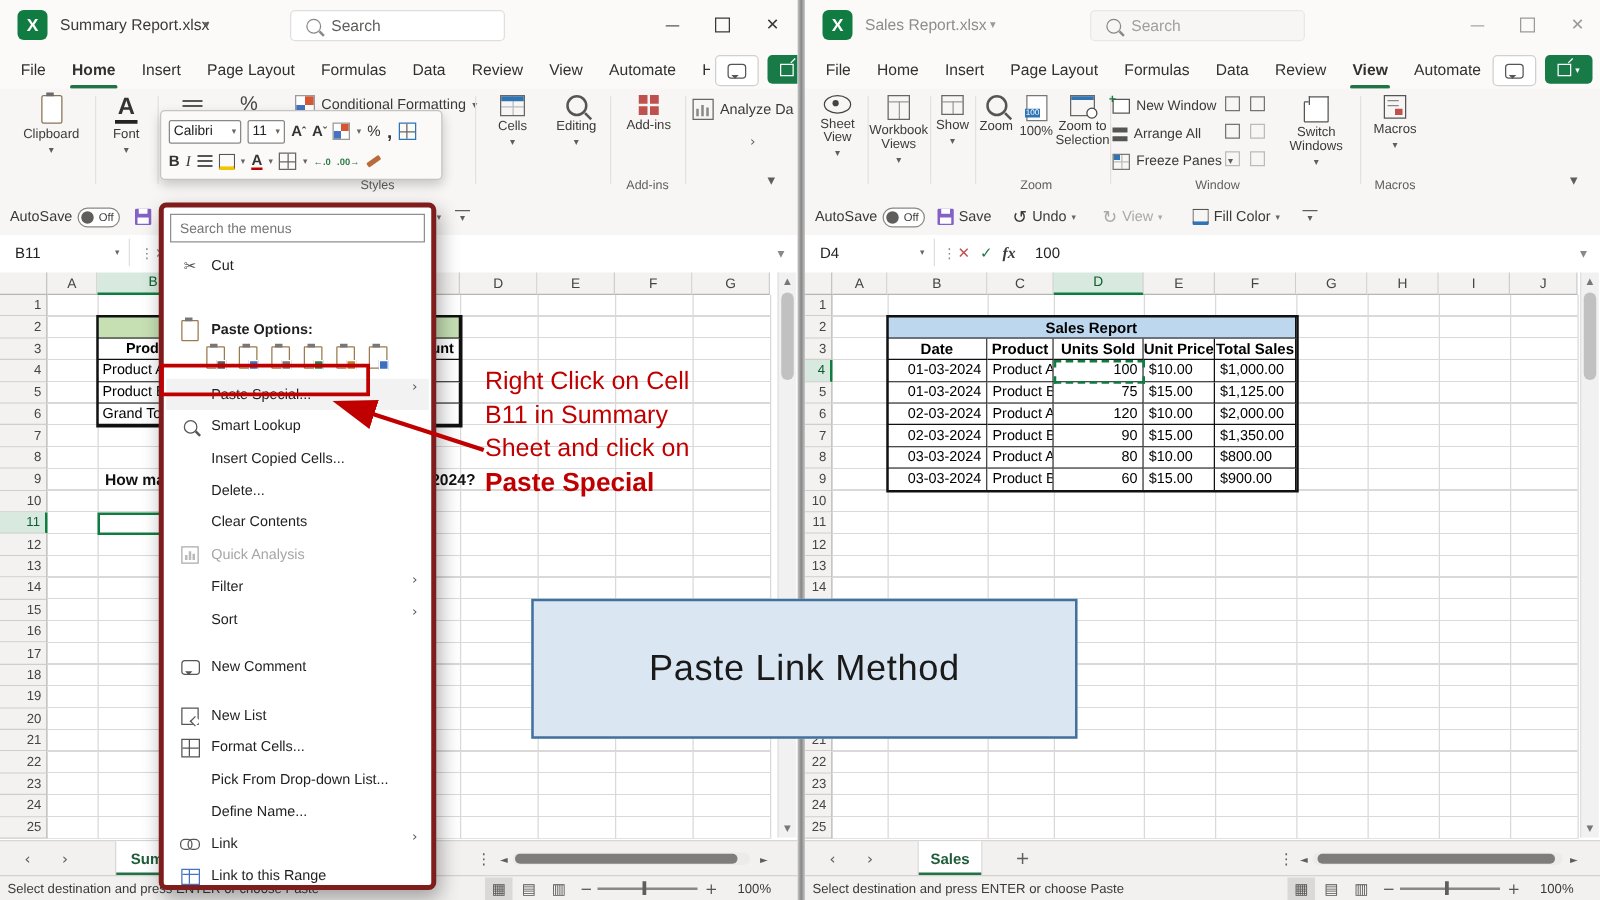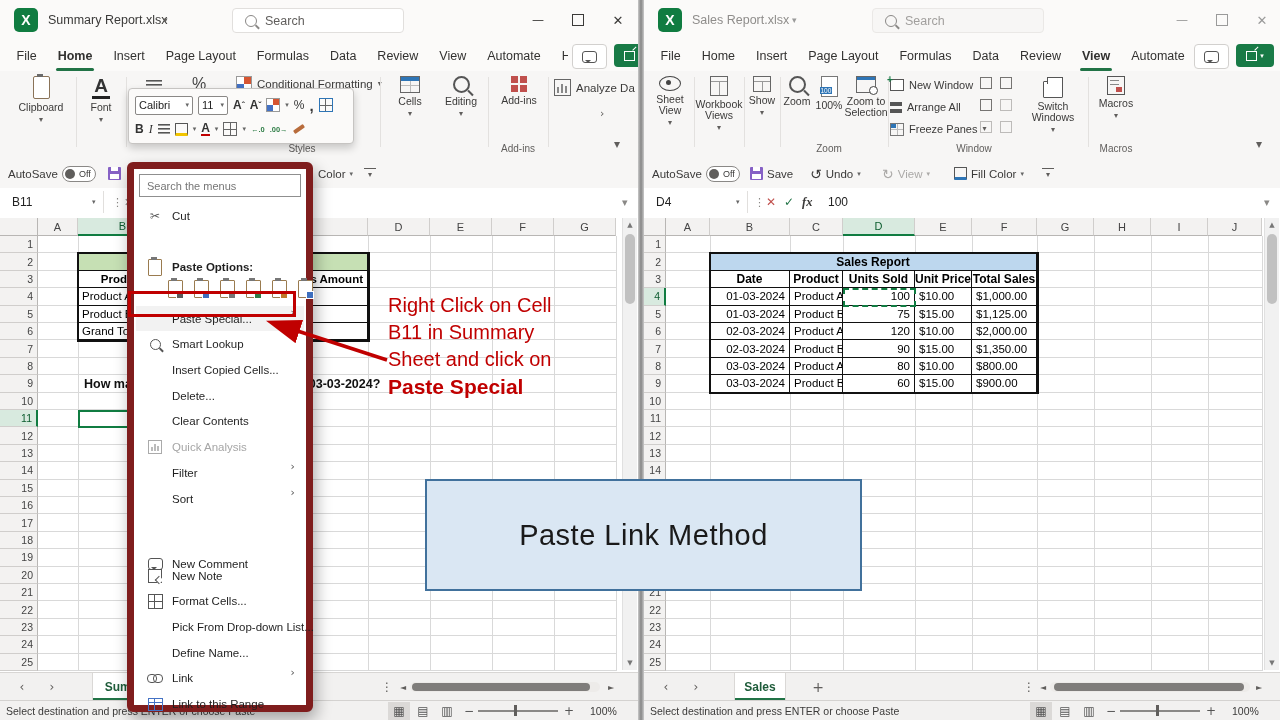--- a/index.html
+++ b/index.html
@@ -176,21 +176,21 @@
              font-size:10.5px;color:#3B3A39}
   .stext{position:absolute;left:6px;top:0;height:20px;display:flex;align-items:center;white-space:nowrap}
   .sic{position:absolute;top:1px;width:22px;height:18px;display:flex;align-items:center;justify-content:center;
        font-size:12px;color:#555}
   .sic.on{background:#DBD9D7}
   .ztrack{position:absolute;top:9px;height:2px;background:#8A8886}
   .zknob{position:absolute;top:4px;width:3px;height:11px;background:#605E5C}
   .zlabel{position:absolute;top:0;height:20px;display:flex;align-items:center}
 
   
-  #ctx-menu{position:absolute;left:127px;top:162px;width:186px;height:550px;background:#FFF;border:7px solid #7f1d1d;
+  #ctx-menu{position:absolute;left:127px;top:162px;width:222px;height:550px;background:#FFF;border:4px solid #7f1d1d;
             border-radius:6px;box-shadow:3px 7px 16px rgba(0,0,0,.33);z-index:50;box-sizing:border-box}
   .msearch{position:absolute;left:5px;top:5px;right:5px;height:23px;border:1px solid #8F8F8F;background:#fff;font-size:11px;
            color:#767676;display:flex;align-items:center;padding-left:7px;box-sizing:border-box}
   .mitem{position:absolute;left:2px;right:2px;height:25.7px;display:flex;align-items:center;font-size:11.5px;color:#1F1F1F;
          padding-left:8px;box-sizing:border-box}
   .mitem.hl{background:#F2F2F2}
   .mitem.dis{color:#A6A6A6}
   .mic{width:22px;display:flex;justify-content:center;flex:none;color:#555}
   .mlbl{margin-left:6px;white-space:nowrap}
   .msub{position:absolute;right:9px;font-size:11px;color:#555}
@@ -520,31 +520,31 @@
       <div class="mitem" style="top: 291px;">
         <div class="mic"></div>
         <div class="mlbl">Filter</div>
         <div class="msub icn" style="top: 0px;">›</div>
       </div>
       <div class="mitem" style="top: 316.7px;">
         <div class="mic"></div>
         <div class="mlbl">Sort</div>
         <div class="msub icn" style="top: 0px;">›</div>
       </div>
-      <div class="mitem" style="top: 382px;">
+      <div class="mitem" style="top: 355px;">
         <div class="mic">
           <span class="ic-bubble"></span>
         </div>
         <div class="mlbl">New Comment</div>
       </div>
       <div class="mitem" style="top: 393.8px;">
         <div class="mic">
           <span class="ic-note"></span>
         </div>
-        <div class="mlbl">New Note</div>
+        <div class="mlbl">New List</div>
       </div>
       <div class="mitem" style="top: 419.5px;">
         <div class="mic">
           <span class="ic-cells"></span>
         </div>
         <div class="mlbl">Format Cells...</div>
       </div>
       <div class="mitem" style="top: 445.2px;">
         <div class="mic"></div>
         <div class="mlbl">Pick From Drop-down List...</div>

